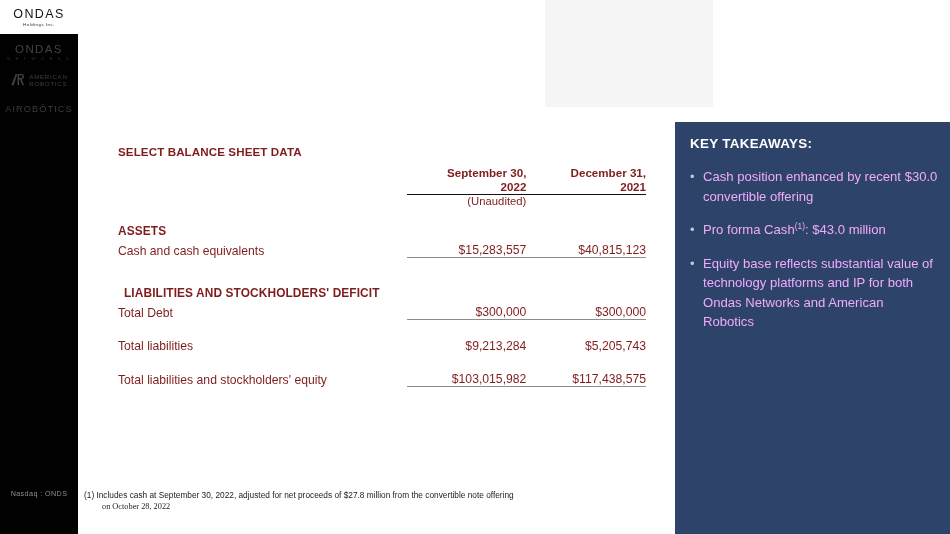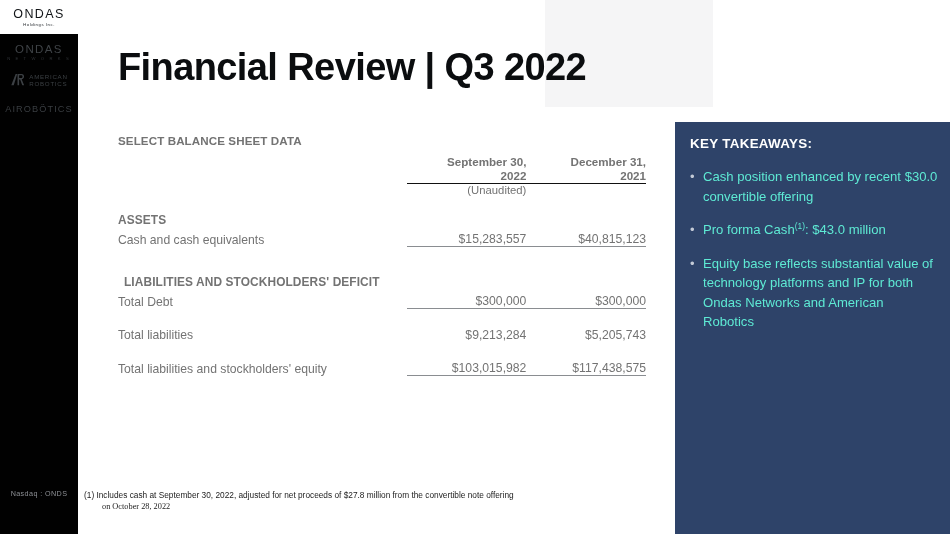--- a/index.html
+++ b/index.html
@@ -126,23 +126,23 @@
     font-size: 38px;
     font-weight: 700;
     letter-spacing: -0.6px;
     color: #0b0d0f;
     white-space: nowrap;
   }
 
   
   #table-area {
     position: absolute;
-    left: 118px; top: 134px;
+    left: 118px; top: 145px;
     width: 528px;
-    color: #737373;
+    color: #7f1d1d;
   }
   #table-caption {
     font-size: 11.6px;
     font-weight: 700;
     letter-spacing: 0.1px;
     margin-bottom: 8px;
   }
   table.fin {
     border-collapse: collapse;
     width: 528px;
@@ -220,21 +220,21 @@
   .bullet .dot {
     width: 13px;
     flex: 0 0 13px;
     font-size: 13px;
     line-height: 19px;
     color: #c3cad6;
   }
   .bullet .txt {
     font-size: 13.1px;
     line-height: 19.5px;
-    color: #5eead4;
+    color: #f0abfc;
   }
   .bullet .txt sup {
     font-size: 8.4px;
     vertical-align: super;
     line-height: 0;
   }
 
   
   #footnote {
     position: absolute;
@@ -278,21 +278,20 @@
       </span>
     </div>
 
     <div class="rail-logo" id="rail-airo">
       <div class="word">AIROBÖTICS</div>
     </div>
 
     <div id="ticker">Nasdaq : ONDS</div>
   </div>
 
-  <div id="page-title">Financial Review | Q3 2022</div>
 
   <div id="table-area">
     <div id="table-caption">SELECT BALANCE SHEET DATA</div>
 
     <table class="fin">
       <tbody>
 
         <tr>
           <td class="lbl"></td>
           <td class="num hdr ruled">

